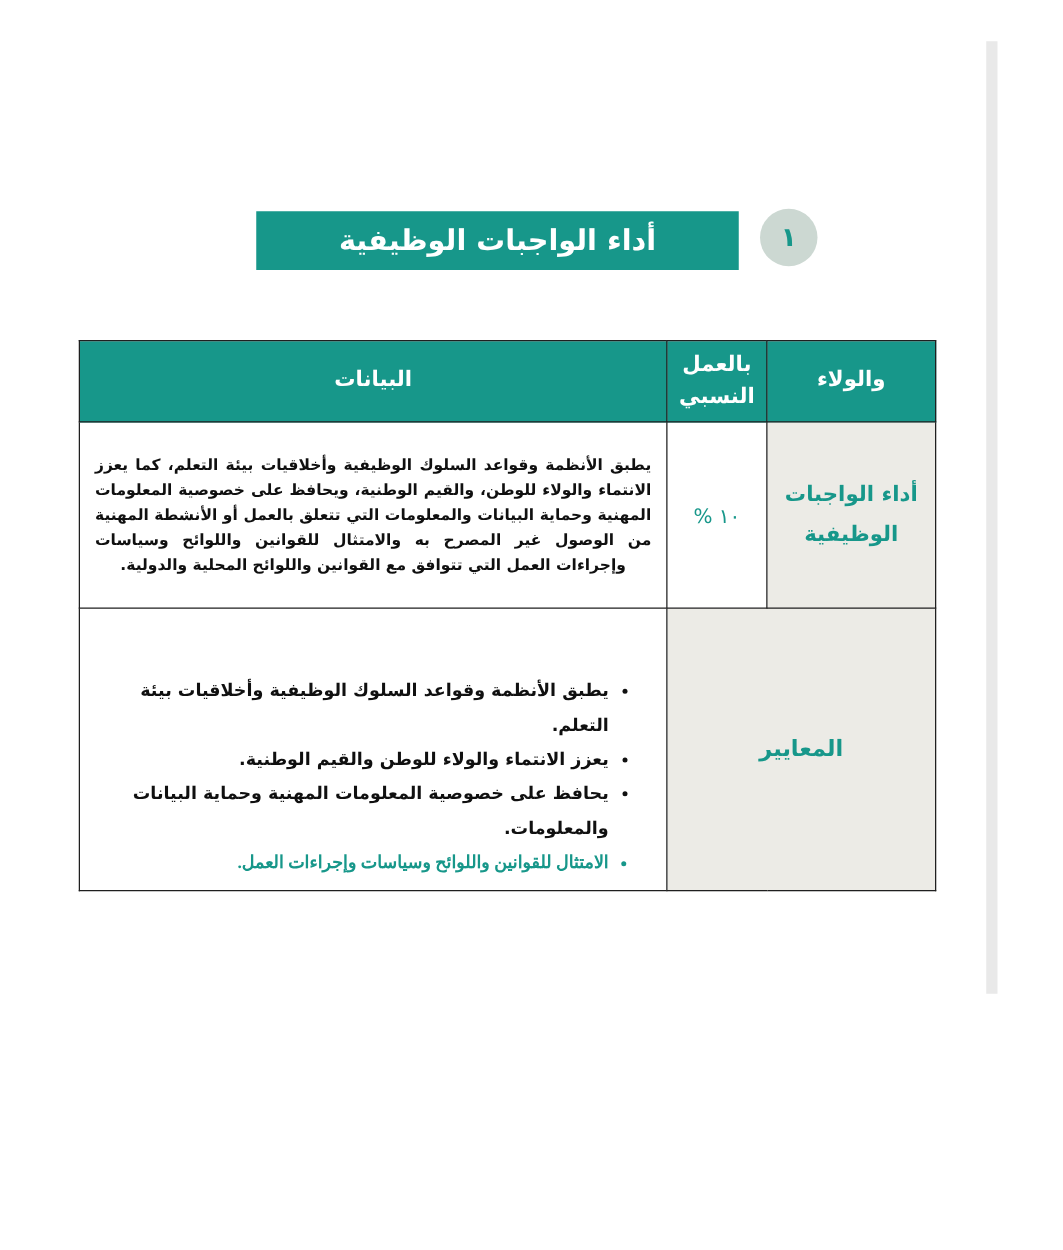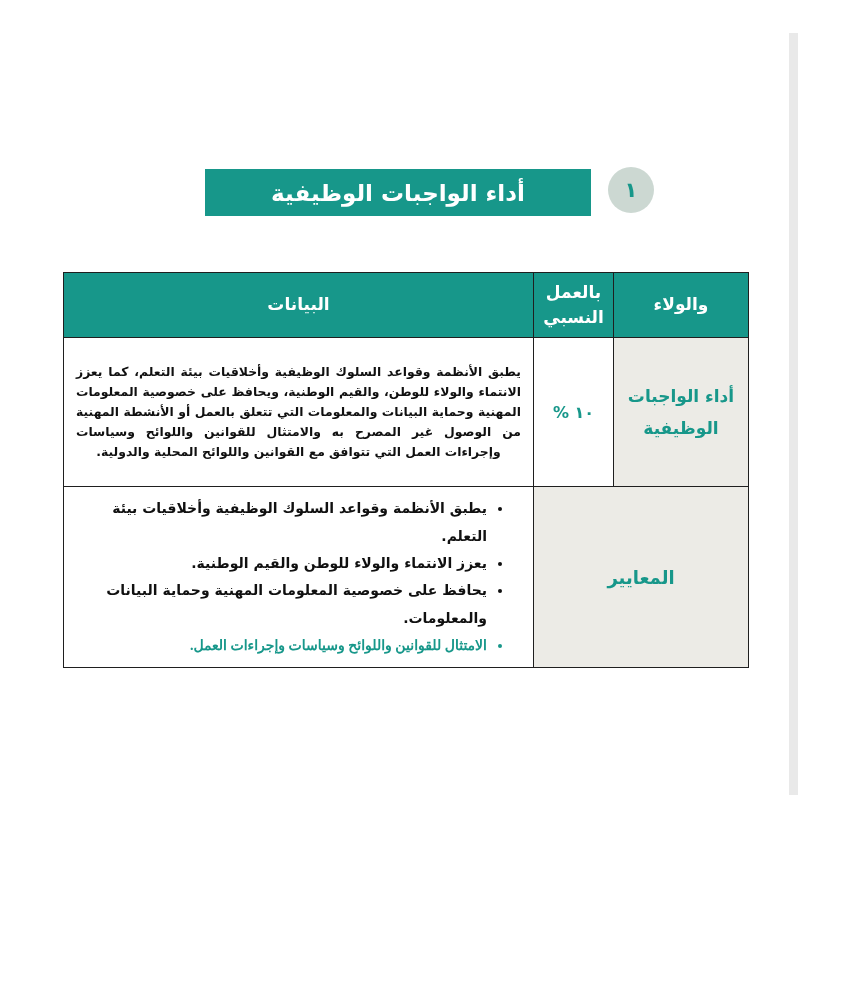--- a/index.html
+++ b/index.html
@@ -64,21 +64,21 @@
 
   td.element-cell {
     background: var(--light_cell, #ecebe6);
     color: var(--teal, #17978a);
     font-size: 17px; font-weight: bold;
     text-align: center; line-height: 1.9;
     padding: 0 8px;
   }
   td.weight-cell {
     color: var(--teal, #17978a);
-    font-size: 16px; font-weight: bold;
+    font-size: 16px; font-weight: normal;
     text-align: center;
     direction: rtl;
   }
   td.interp-cell {
     padding: 24px 12px;
     font-size: 12.4px; font-weight: bold;
     color: #101010;
     text-align: justify;
     text-align-last: center;
     line-height: 1.62;
@@ -92,20 +92,21 @@
     margin-left: 36px;
   }
   td.bullets-cell {
     padding: 8px 30px 8px 12px;
     background: #ffffff;
   }
   td.bullets-cell ul {
     list-style: disc;
     padding-right: 16px;
     direction: rtl;
+    margin-top: 45px;
   }
   td.bullets-cell li {
     font-size: 14px; font-weight: bold;
     color: #101010;
     line-height: 1.95;
     text-align: right;
   }
   td.bullets-cell li.teal-item {
     color: var(--teal, #17978a);
     font-family: Liberation Serif, serif;

